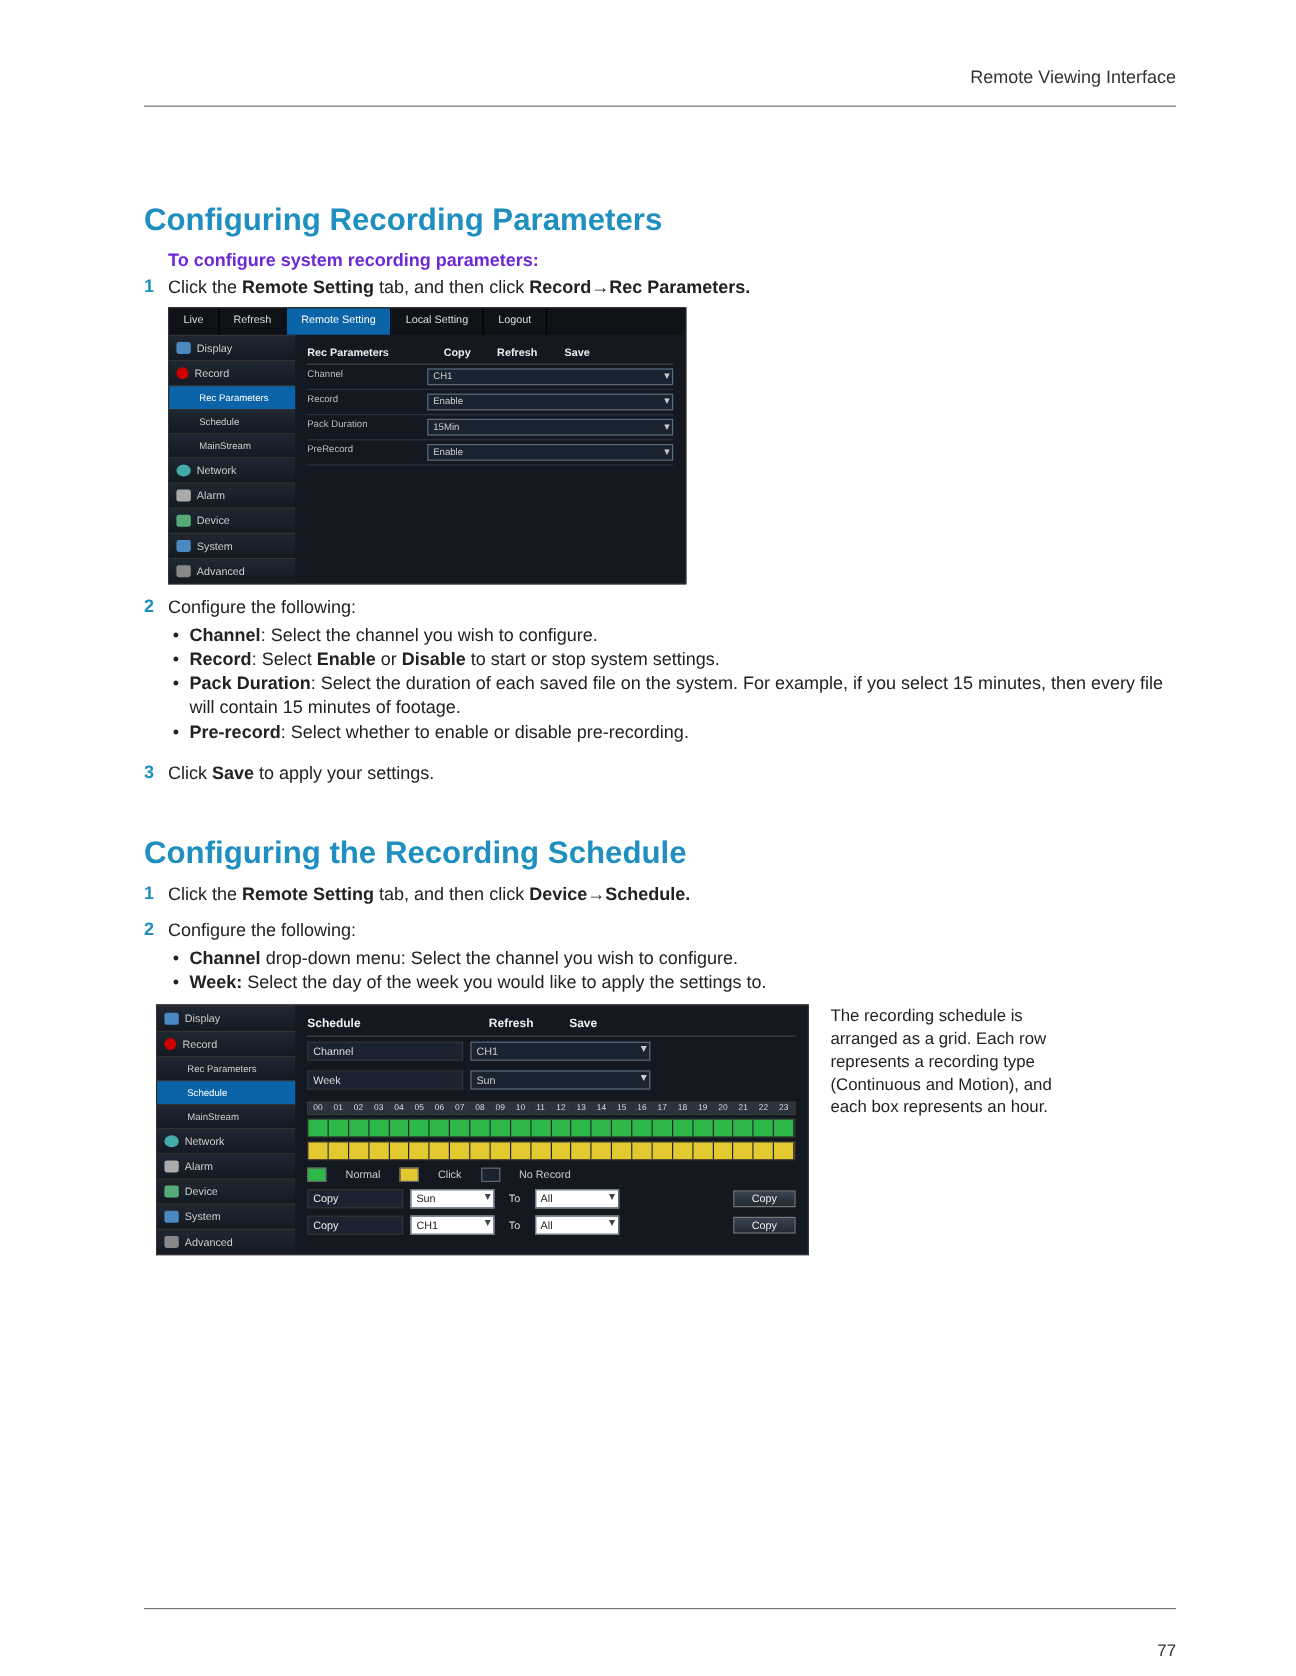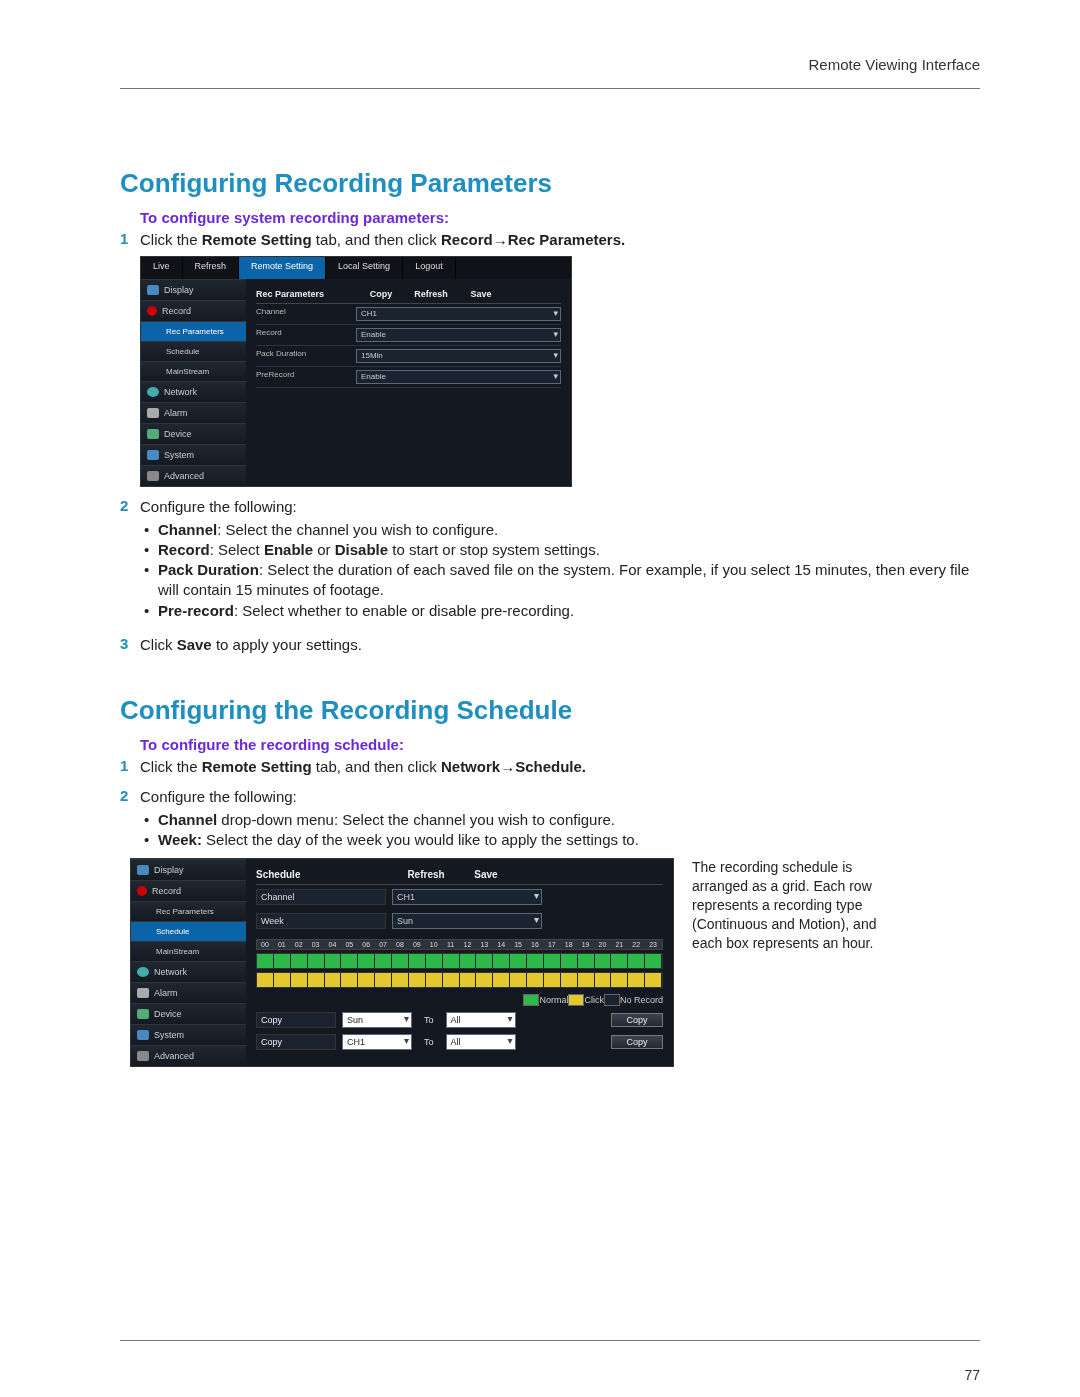--- a/index.html
+++ b/index.html
@@ -122,21 +122,21 @@
   .hourstrip span {
     flex:1; text-align:center; font-size:7px; color:#ddd; border-right:1px solid #333;
     background:#2a333e; padding:1px 0;
   }
   .band {
     height:14px; margin-top:3px; display:flex; border:1px solid #333;
   }
   .band div { flex:1; border-right:1px solid #1a2330; }
   .band.green div { background:#2fb84a; }
   .band.yellow div { background:#e4c82f; }
-  .legend { display:flex; font-size:9px; color:#ccc; margin:6px 0 2px 0; align-items:center;justify-content:flex-end; }
+  .legend { display:flex; gap:16px; font-size:9px; color:#ccc; margin:6px 0 2px 0; align-items:center; }
   .legend .sw { width:14px; height:10px; border:1px solid #666; }
   .copyrow { display:flex; font-size:9px; align-items:center; gap:6px; margin-top:6px; }
   .copyrow .lab { width:70px; border:1px solid #333; background:#1b2330; padding:2px 4px; }
   .copyrow .dd {
     width:60px; height:14px; border:1px solid #5a6a7a; background:#fff; color:#222;
     position:relative; padding:0 4px; line-height:14px;
   }
   .copyrow .dd::after { content:"▾"; position:absolute; right:2px; top:-1px; font-size:10px; color:#444; }
   .copyrow .to { padding:0 6px; color:#ddd; }
   .copyrow .btn {
@@ -270,25 +270,24 @@
         <div class="txt"><b>Pre-record</b><span>: Select whether to enable or disable pre-recording.</span></div>
       </div>
   </div>
 
   <div class="step" style="margin-top:14px;">
     <div class="num">3</div>
     <div class="body"><span>Click </span><b>Save</b><span> to apply your settings.</span></div>
   </div>
 
   <div class="section-title second">Configuring the Recording Schedule</div>
-  <div class="subhead">To configure the recording schedule:</div>
 
   <div class="step">
     <div class="num">1</div>
-    <div class="body"><span>Click the </span><b>Remote Setting</b><span> tab, and then click </span><b>Network→Schedule.</b></div>
+    <div class="body"><span>Click the </span><b>Remote Setting</b><span> tab, and then click </span><b>Device→Schedule.</b></div>
   </div>
 
   <div class="step" style="margin-top:10px;">
     <div class="num">2</div>
     <div class="body">Configure the following:</div>
   </div>
   <div class="bullets">
     <div class="row">
         <div class="dot">•</div>
         <div class="txt"><b>Channel</b><span> drop-down menu: Select the channel you wish to configure.</span></div>

